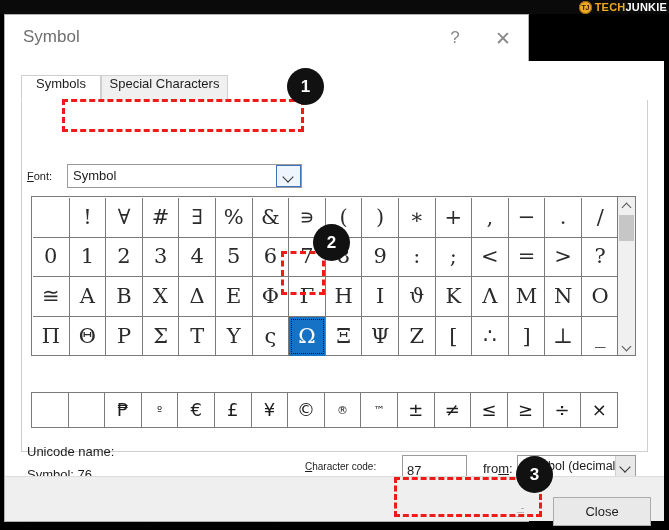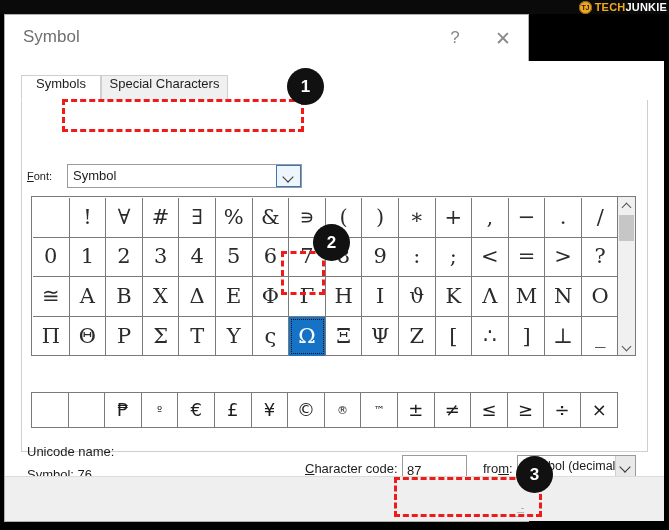--- a/index.html
+++ b/index.html
@@ -201,21 +201,21 @@
     font-family:"DejaVu Sans", sans-serif;font-size:18px;color:#1d1d1d;
     line-height:1;cursor:default;
   }
   .recentgrid .rcell:nth-child(16n){border-right:none;}
   .rcell.sm{font-size:11px;}
 
   
   .uname{position:absolute;left:22px;top:383px;font-size:13px;}
   .uval{position:absolute;left:22px;top:406px;font-size:13px;}
 
-  .cclabel{position:absolute;left:300px;top:400px;font-size:13px;}
+  .cclabel{position:absolute;left:300px;top:400px;font-size:10px;}
   .cclabel u{text-decoration:underline;}
   .ccinput{
     position:absolute;left:397px;top:394px;width:65px;height:23px;
     border:1px solid #9a9a9a;background:#fff;box-sizing:border-box;
     font-family:"Liberation Sans", sans-serif;font-size:13px;
     padding:14px 4px;color:#1d1d1d;outline:none;
   }
   .fromlabel{position:absolute;left:478px;top:400px;font-size:13px;}
   .fromlabel u{text-decoration:underline;}
   .fromcombo{
@@ -443,20 +443,23 @@
         <span><u>A</u>utoCorrect...</span>
       </div>
     <div class="btn btn-shortcutkey">
         <span>Shortcut <u>K</u>ey...</span>
       </div>
     <div class="sklabel">Shortcut key:</div>
 
   </div>
 
   <div class="footer"></div>
+  <div class="btn-close">
+    <span>Close</span>
+  </div>
   <div class="resizer">
     <i style="bottom:0px;width:11px;"></i>
       <i style="bottom:4px;width:7px;"></i>
       <i style="bottom:8px;width:3px;"></i>
   </div>
 </div>
 
 <div class="ann ann-font"></div>
 <div class="ann ann-omega"></div>
 <div class="ann ann-insert"></div>

